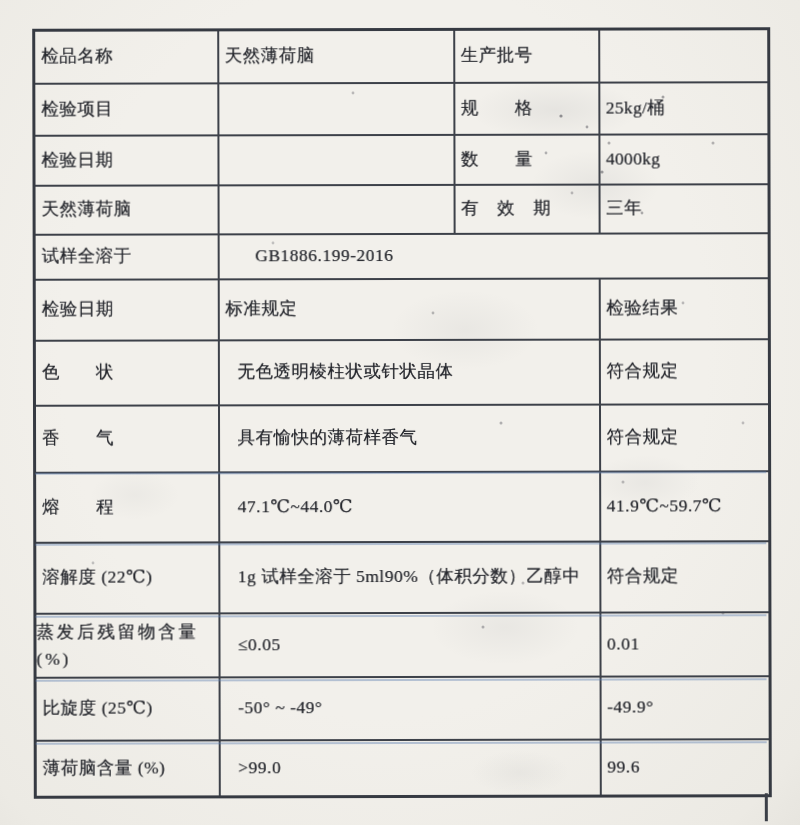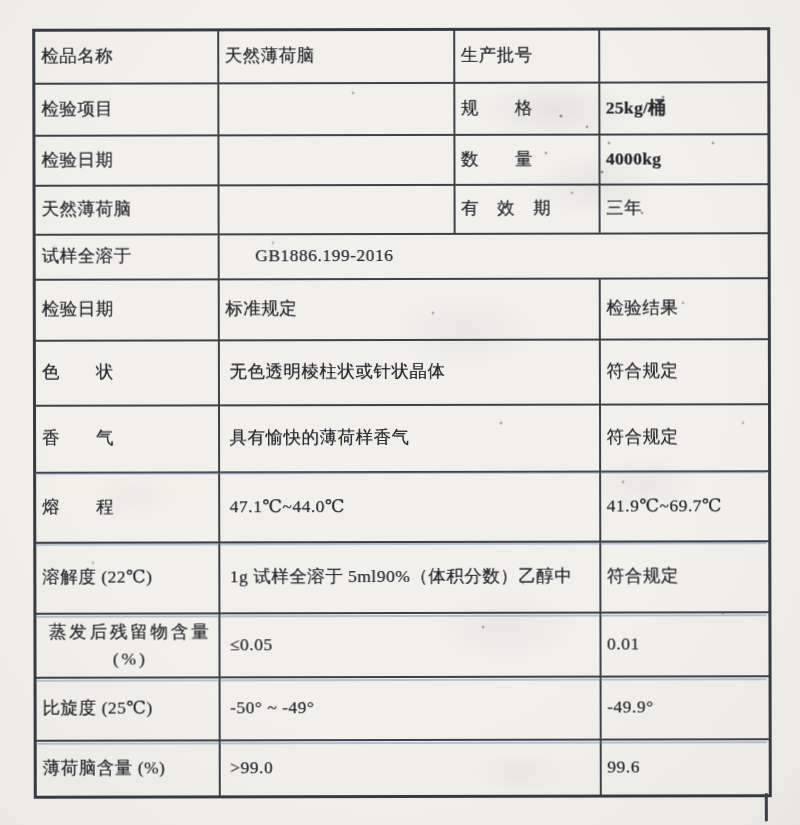--- a/index.html
+++ b/index.html
@@ -26,24 +26,24 @@
     border:2px solid #3d4149;
     vertical-align:middle;
     padding:2px 6px;
     white-space:pre-wrap;
     text-align:left;
     letter-spacing:0.5px;
     text-shadow: 0 0 0.6px rgba(25,27,34,0.6);
     line-height:1.35;
   }
   table.report { border:3px solid #363a42; }
-  td.spec { text-align:left; padding-left:10px; }
+  td.spec { text-align:left; padding-left:18px; }
   td.gb   { text-align:left; padding-left:36px; }
-  td.spread { text-align:center; padding:2px 2px 2px 8px; letter-spacing:2.8px; line-height:1.5; }
-  td.bold { font-weight:bold; letter-spacing:0.3px; }
+  td.spread { text-align:left; padding:2px 2px 2px 0; letter-spacing:2.8px; line-height:1.5; }
+  td.bold { font-weight:normal; letter-spacing:0.3px; }
 
   
   .blue-line { position:absolute; left:2px; width:731px; height:2px;
                background:rgba(92,126,176,0.42); pointer-events:none; }
   .bl-1 { top:444px; } .bl-2 { top:515px; } .bl-3 { top:587px; }
   .bl-4 { top:651px; } .bl-5 { top:714px; }
 
   
   .edge-tail { position:absolute; left:731px; top:766px; width:2.5px; height:28px;
                background:#3b3f47; }
@@ -155,21 +155,21 @@
           <td>符合规定</td>
         </tr>
         <tr style="height:67px">
           <td>香　　气</td>
           <td class="spec" colspan="2">具有愉快的薄荷样香气</td>
           <td>符合规定</td>
         </tr>
         <tr style="height:70px">
           <td>熔　　程</td>
           <td class="spec" colspan="2">47.1℃~44.0℃</td>
-          <td>41.9℃~69.7℃</td>
+          <td>41.9℃~59.7℃</td>
         </tr>
         <tr style="height:71px">
           <td>溶解度 (22℃)</td>
           <td class="spec" colspan="2">1g 试样全溶于 5ml90%（体积分数）乙醇中</td>
           <td>符合规定</td>
         </tr>
         <tr style="height:64px">
           <td class="spread">蒸发后残留物含量
 (%)</td>
           <td class="spec" colspan="2">≤0.05</td>

